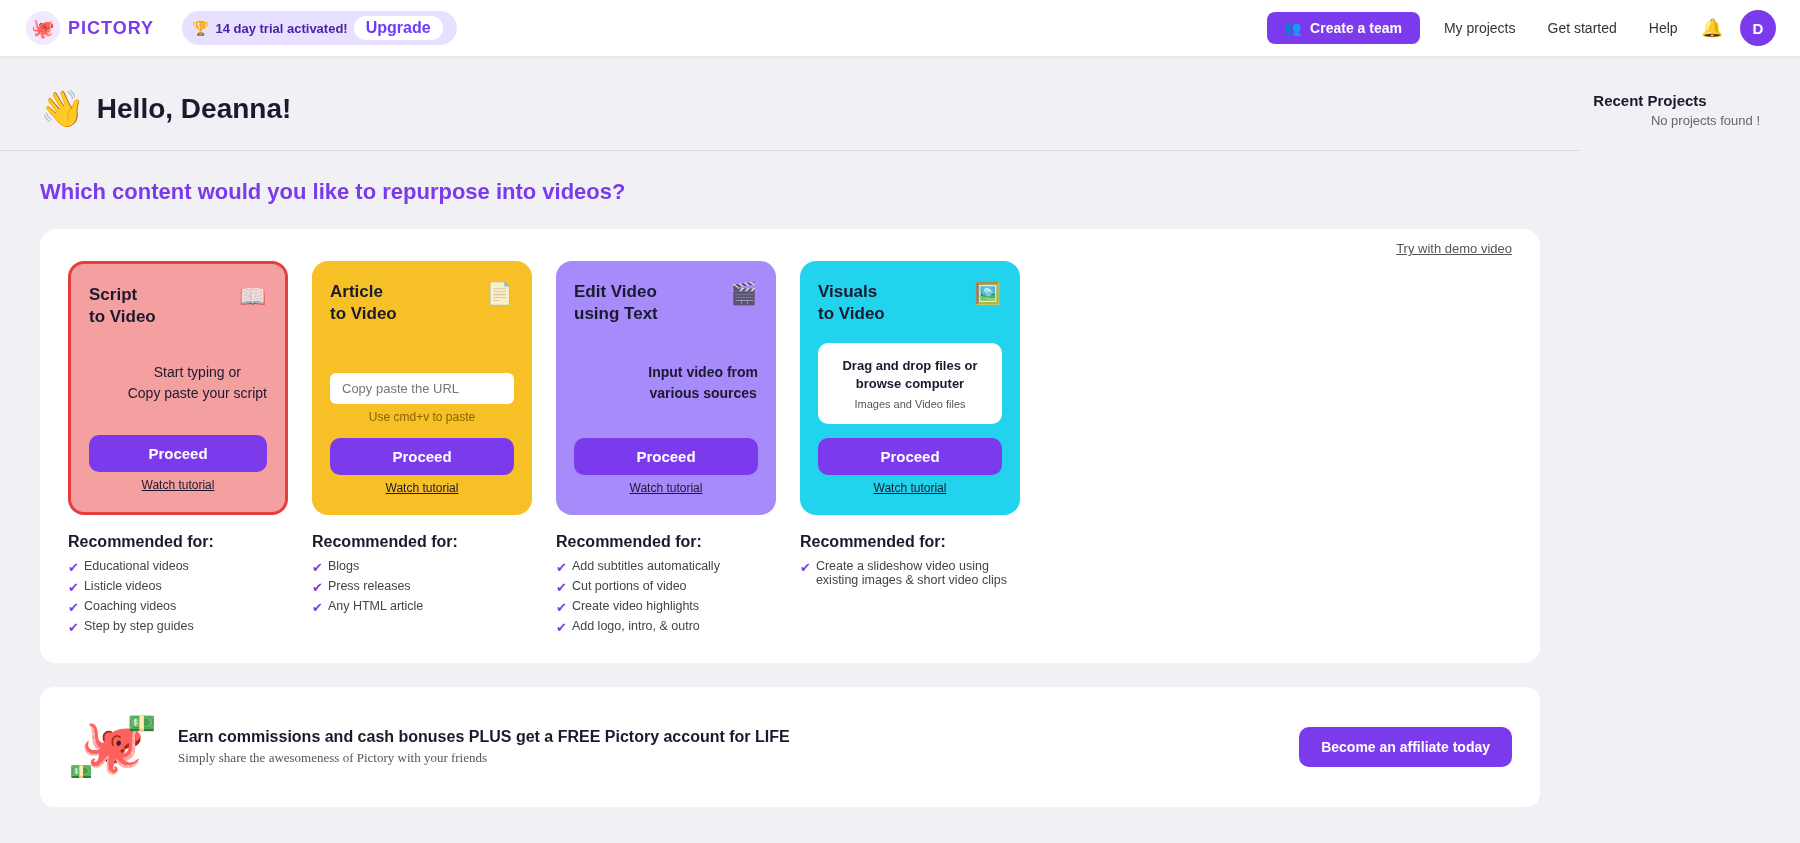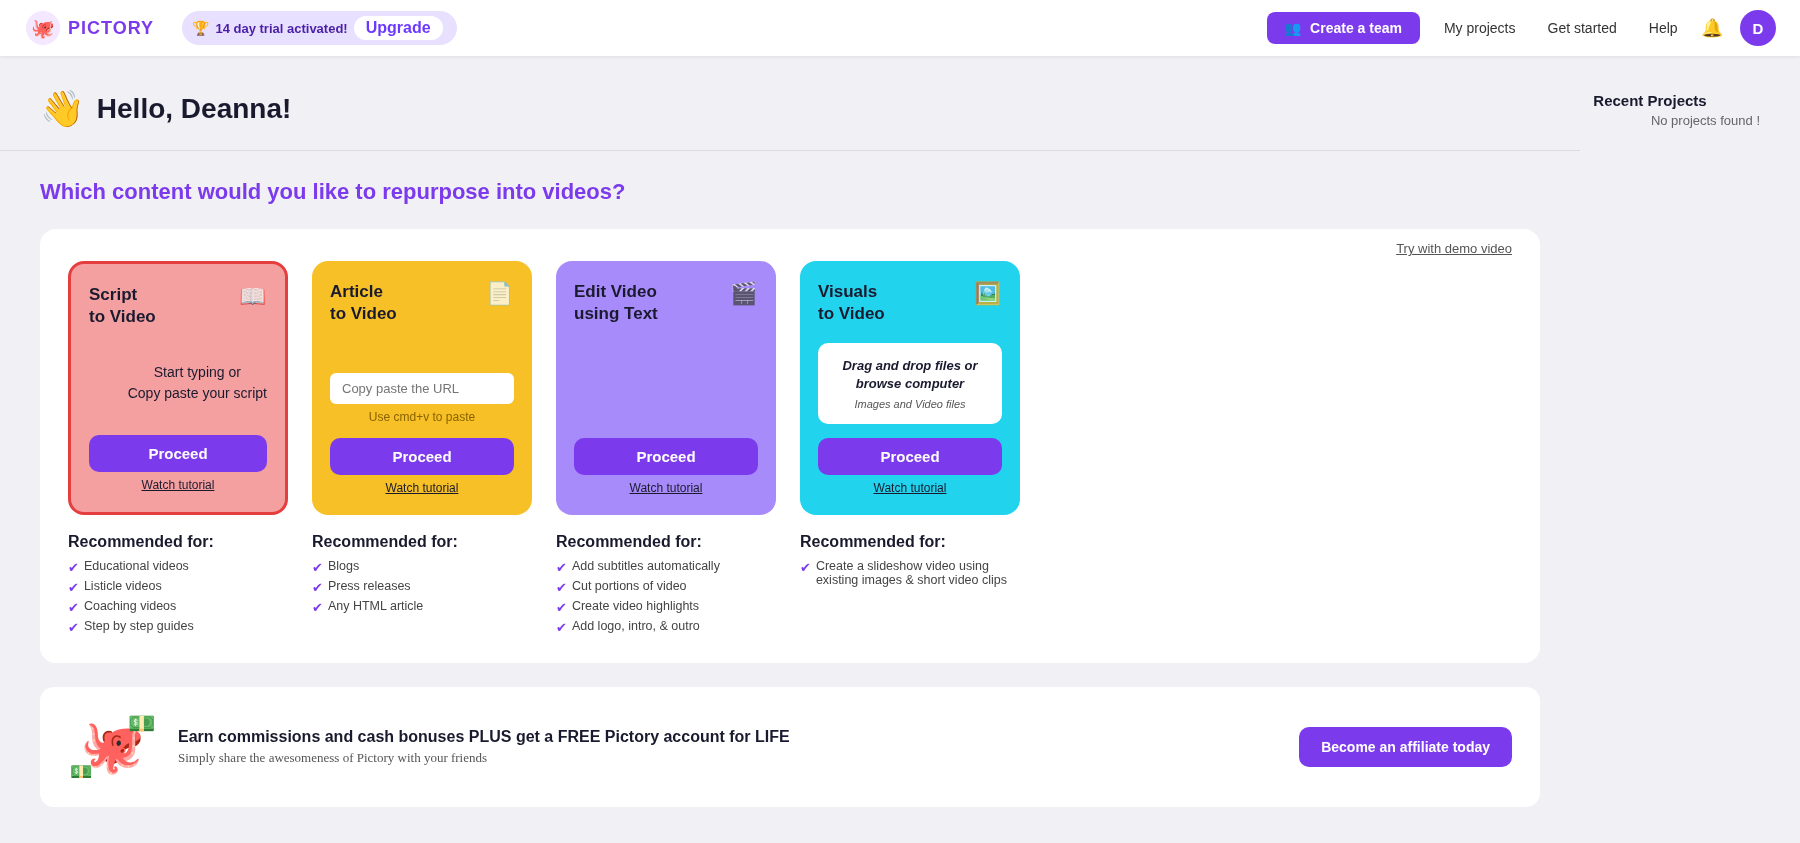--- a/index.html
+++ b/index.html
@@ -234,21 +234,20 @@
       color: #1a1a2e;
       line-height: 1.5;
     }
 
     .drag-drop-box {
       background: white;
       border-radius: 10px;
       padding: 14px 12px;
       text-align: center;
       width: 100%;
-      font-style: italic;
     }
     .drag-drop-main {
       font-size: 13px;
       font-weight: 700;
       color: #1a1a2e;
       line-height: 1.4;
     }
     .drag-drop-sub {
       font-size: 11px;
       color: #555;
@@ -447,20 +446,25 @@
           <span class="watch-tutorial-link">Watch tutorial</span>
         </div>
 
         <div class="card card-edit">
           <div class="card-header">
             <div class="card-title">
               <span>Edit Video</span><br>
               <span>using Text</span>
             </div>
             <div class="card-icon">🎬</div>
+          </div>
+          <div class="card-body">
+            <div class="edit-video-text">
+              Input video from<br>various sources
+            </div>
           </div>
           <button class="proceed-btn">Proceed</button>
           <span class="watch-tutorial-link">Watch tutorial</span>
         </div>
 
         <div class="card card-visuals">
           <div class="card-header">
             <div class="card-title">
               <span>Visuals</span><br>
               <span>to Video</span>

